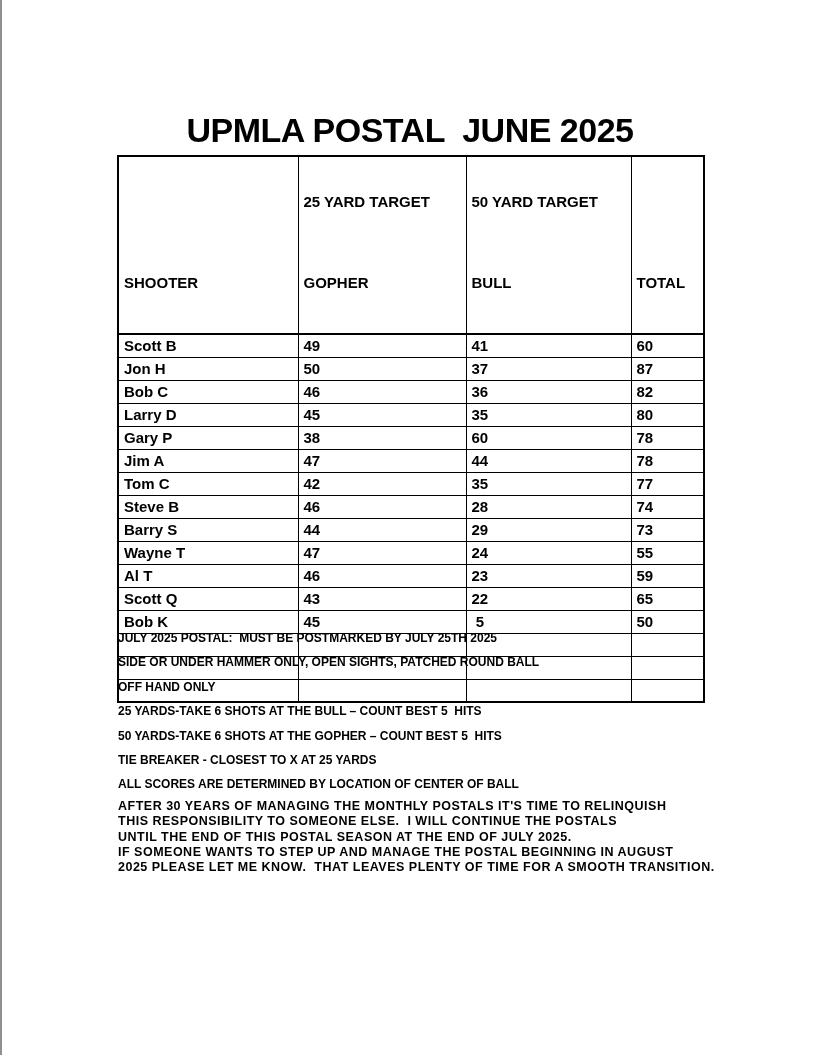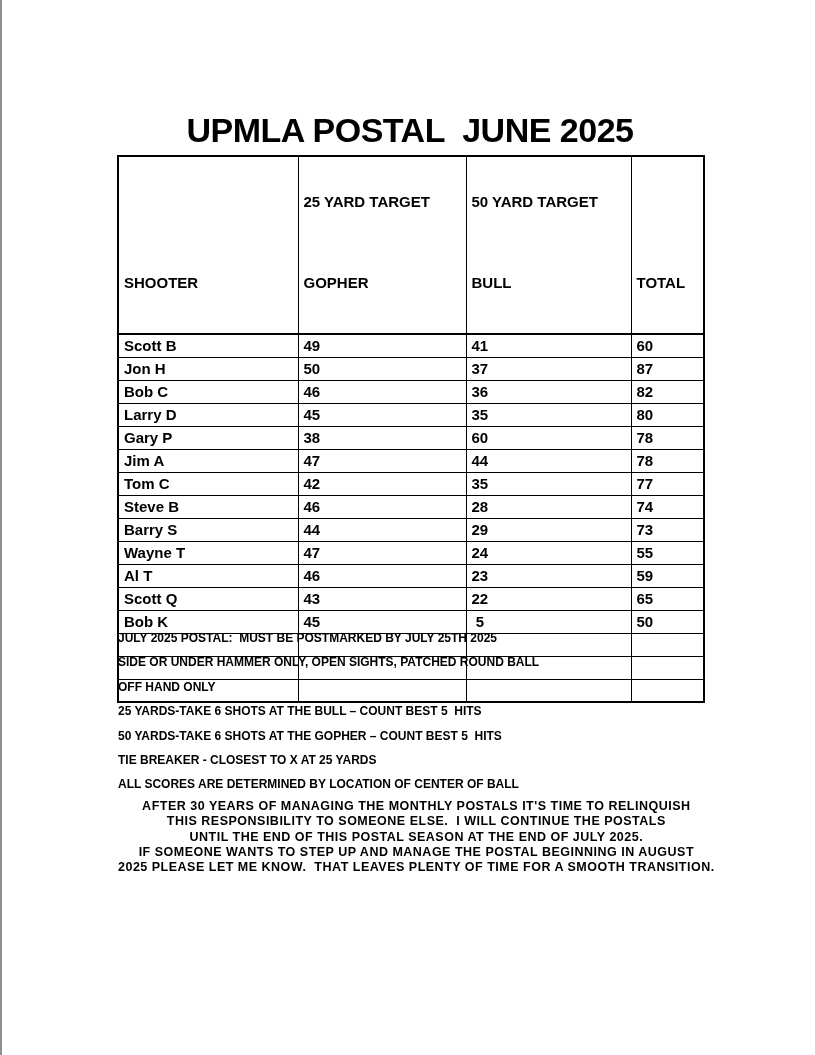--- a/index.html
+++ b/index.html
@@ -62,21 +62,20 @@
     font-size: 12px; font-weight: bold;
     line-height: 24.4px;
     white-space: pre;
   }
   .announcement-block {
     position: absolute; left: 118px; top: 799px;
     font-size: 12.5px; font-weight: bold;
     line-height: 15.3px;
     letter-spacing: 0.5px;
     white-space: pre;
-    text-align: center;
   }
 </style>
 </head>
 <body>
 
 <div class="edge-line"></div>
 
 <h1 class="doc-title">UPMLA POSTAL  JUNE 2025</h1>
 
 <table class="scores">

